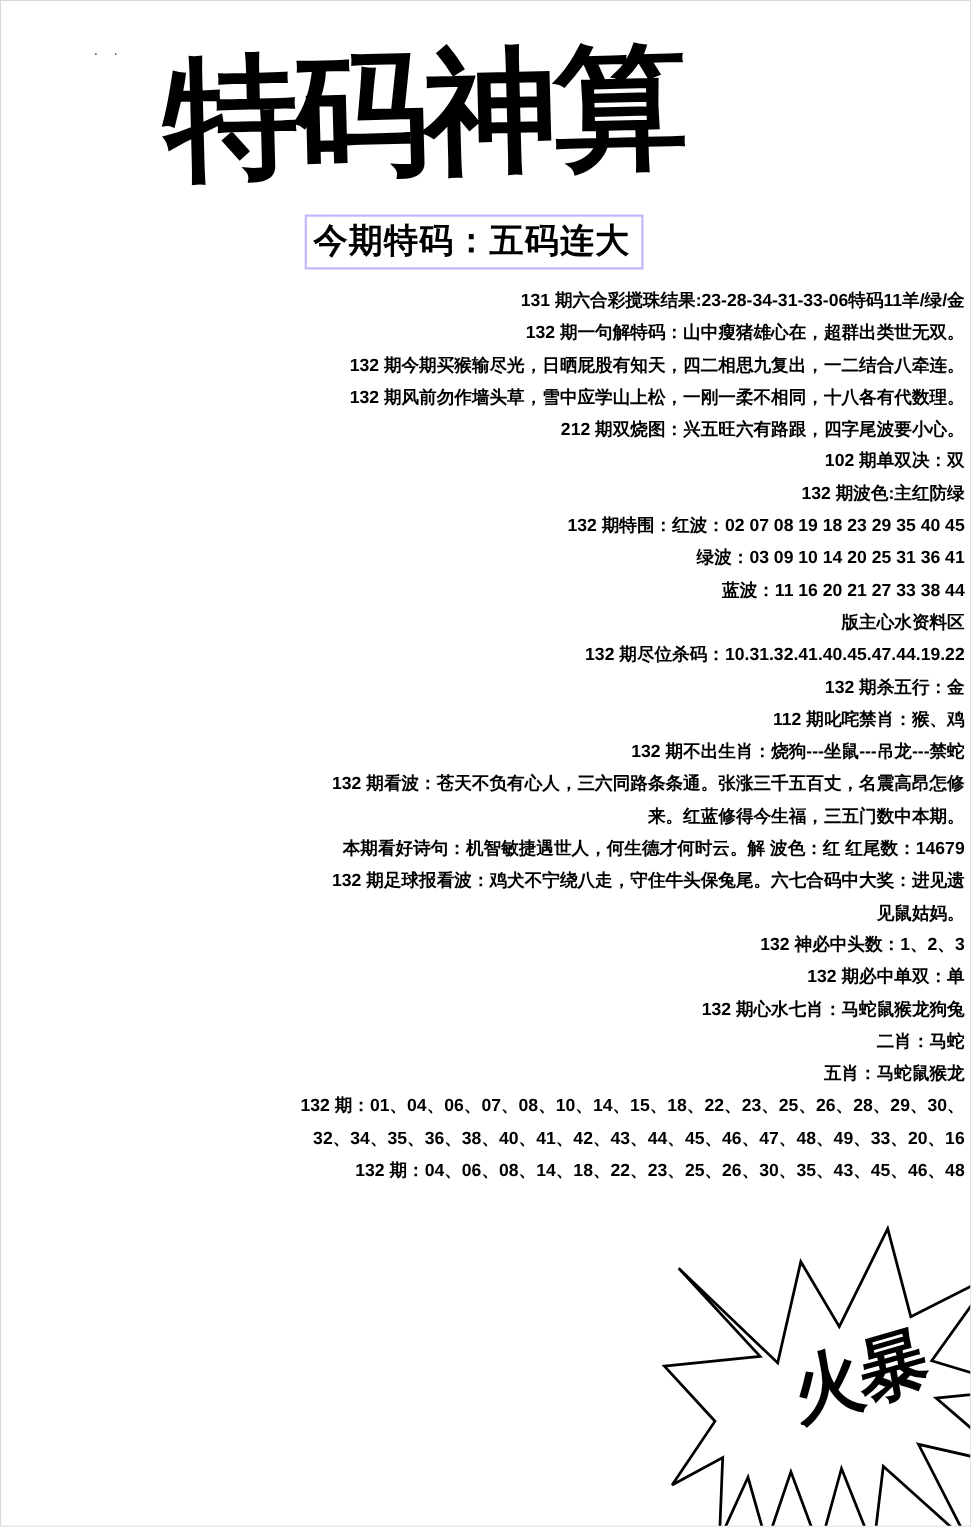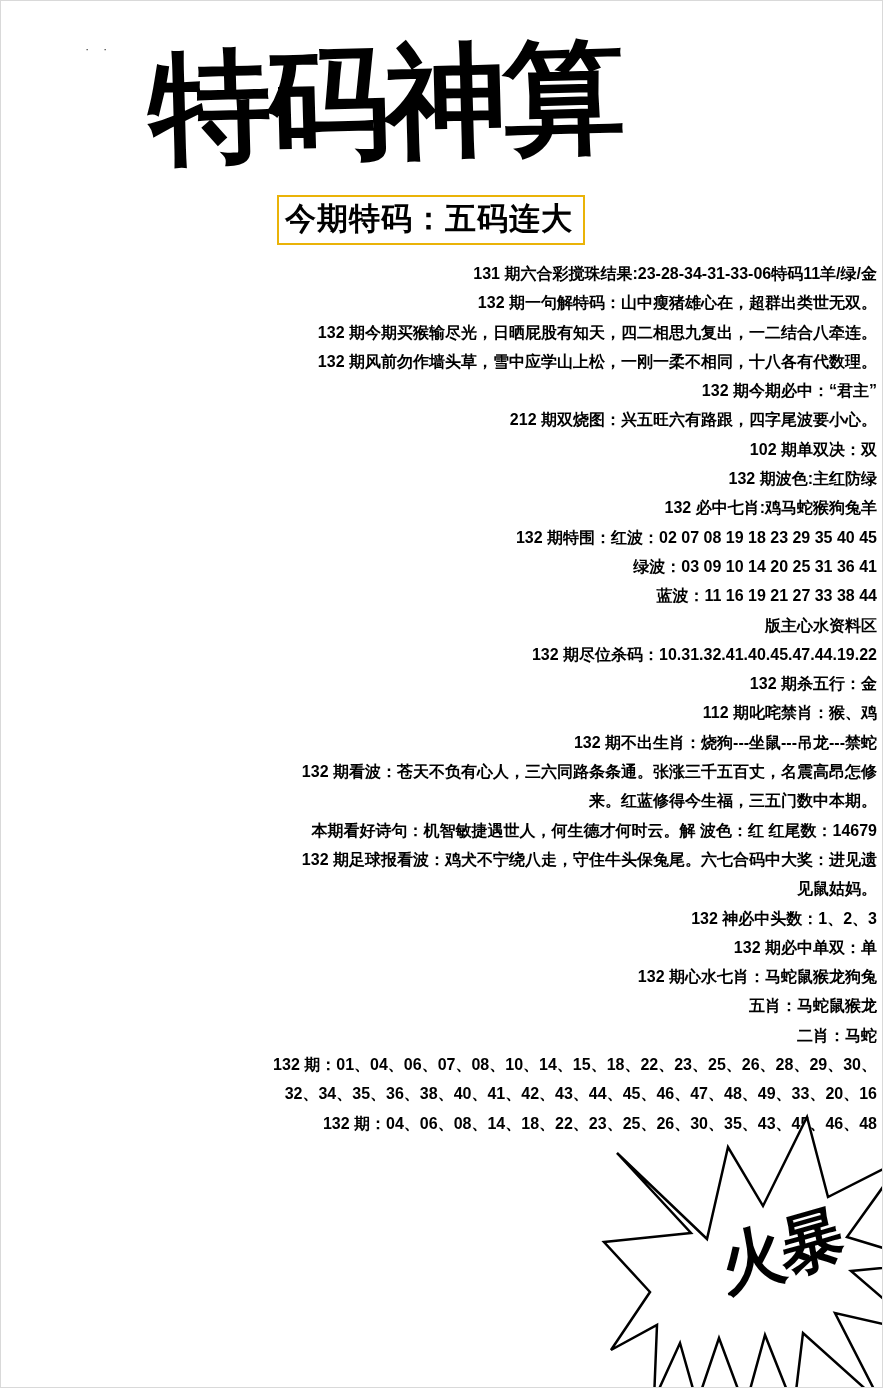--- a/index.html
+++ b/index.html
@@ -22,21 +22,21 @@
     width:520px;
     font-size:122px;line-height:1.2;
     font-weight:900;
     letter-spacing:-4px;
     transform:rotate(-1.5deg);
     white-space:nowrap;
     font-family:"Liberation Sans","DejaVu Sans",sans-serif;
   }
   .headline-box{
     position:absolute;left:276px;top:194px;
-    border:2px solid #eab308;
+    border:2px solid #c4b5fd;
     padding:1px 10px 3px 6px;
     background:#fff;
   }
   .headline-box span{
     font-size:31px;font-weight:bold;letter-spacing:1px;
     white-space:nowrap;
   }
   .body{
     position:absolute;left:46px;top:258px;width:830px;
     font-size:16px;font-weight:bold;
@@ -71,43 +71,41 @@
 
   <div class="headline-box">
     <span>今期特码：五码连大</span>
   </div>
 
   <div class="body">
     <div class="line">131 期六合彩搅珠结果:23-28-34-31-33-06特码11羊/绿/金</div>
     <div class="line">132 期一句解特码：山中瘦猪雄心在，超群出类世无双。</div>
     <div class="line">132 期今期买猴输尽光，日晒屁股有知天，四二相思九复出，一二结合八牵连。</div>
     <div class="line">132 期风前勿作墙头草，雪中应学山上松，一刚一柔不相同，十八各有代数理。</div>
-    <div class="line">132 期今期必中：“君主”</div>
     <div class="line">212 期双烧图：兴五旺六有路跟，四字尾波要小心。</div>
     <div class="line">102 期单双决：双</div>
     <div class="line">132 期波色:主红防绿</div>
-    <div class="line">132 必中七肖:鸡马蛇猴狗兔羊</div>
     <div class="line">132 期特围：红波：02 07 08 19 18 23 29 35 40 45</div>
     <div class="line indent-wave">绿波：03 09 10 14 20 25 31 36 41</div>
-    <div class="line indent-wave">蓝波：11 16 19 21 27 33 38 44</div>
+    <div class="line indent-wave">蓝波：11 16 20 21 27 33 38 44</div>
     <div class="line">版主心水资料区</div>
     <div class="line">132 期尽位杀码：10.31.32.41.40.45.47.44.19.22</div>
     <div class="line">132 期杀五行：金</div>
     <div class="line">112 期叱咤禁肖：猴、鸡</div>
     <div class="line">132 期不出生肖：烧狗---坐鼠---吊龙---禁蛇</div>
     <div class="line">132 期看波：苍天不负有心人，三六同路条条通。张涨三千五百丈，名震高昂怎修</div>
     <div class="line">来。红蓝修得今生福，三五门数中本期。</div>
     <div class="line">本期看好诗句：机智敏捷遇世人，何生德才何时云。解 波色：红 红尾数：14679</div>
     <div class="line">132 期足球报看波：鸡犬不宁绕八走，守住牛头保兔尾。六七合码中大奖：进见遗</div>
     <div class="line">见鼠姑妈。</div>
     <div class="line">132 神必中头数：1、2、3</div>
     <div class="line">132 期必中单双：单</div>
     <div class="line">132 期心水七肖：马蛇鼠猴龙狗兔</div>
+    <div class="line indent-xiao">二肖：马蛇</div>
     <div class="line indent-xiao">五肖：马蛇鼠猴龙</div>
-    <div class="line indent-xiao">二肖：马蛇</div>
     <div class="line">132 期：01、04、06、07、08、10、14、15、18、22、23、25、26、28、29、30、</div>
     <div class="line">32、34、35、36、38、40、41、42、43、44、45、46、47、48、49、33、20、16</div>
     <div class="line">132 期：04、06、08、14、18、22、23、25、26、30、35、43、45、46、48</div>
   </div>
 
   <svg class="burst" viewBox="560 1100 400 320" xmlns="http://www.w3.org/2000/svg">
     <polygon points="616,1152 706,1238 727,1146 762,1205 806,1116 827,1196 902,1158 846,1236 932,1262 850,1270 922,1332 834,1312 880,1402 802,1332 793,1407 764,1334 744,1407 718,1337 696,1402 679,1342 653,1399 656,1324 610,1349 649,1291 603,1241 690,1232"></polygon>
   </svg>
 
   <div class="burst-label">火暴</div>

